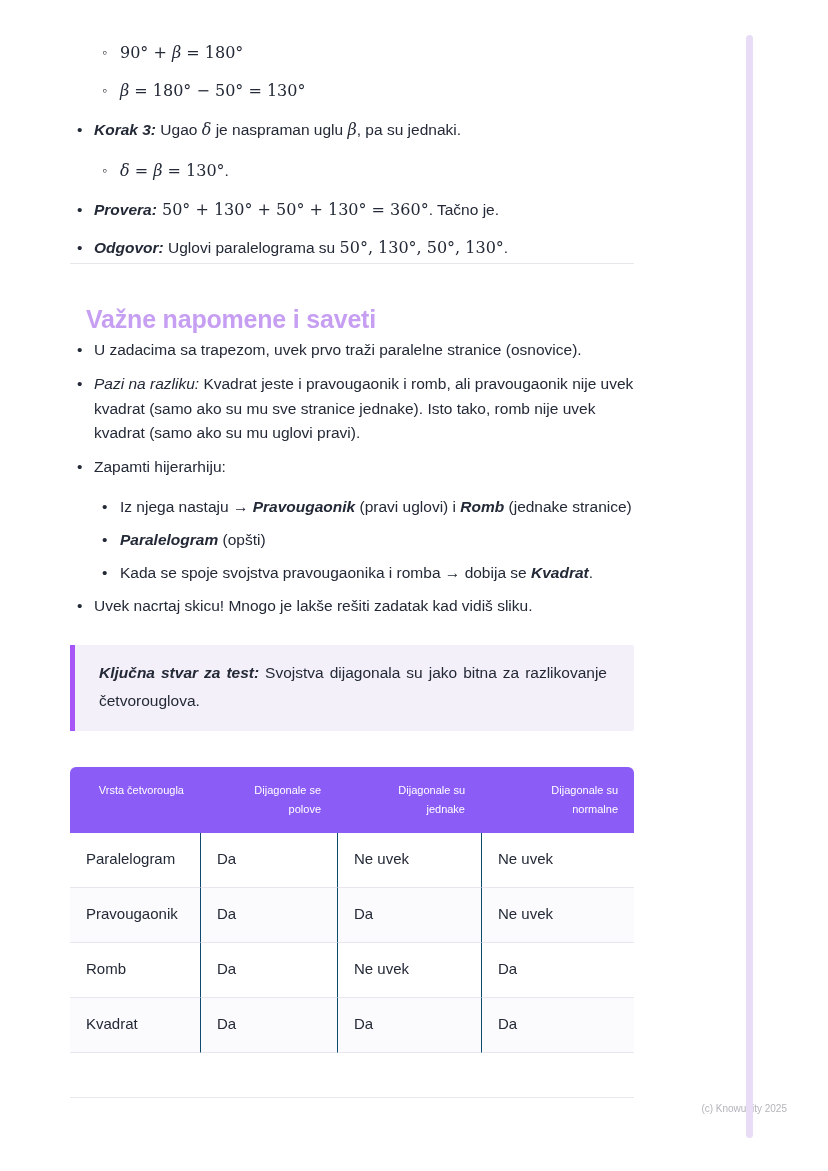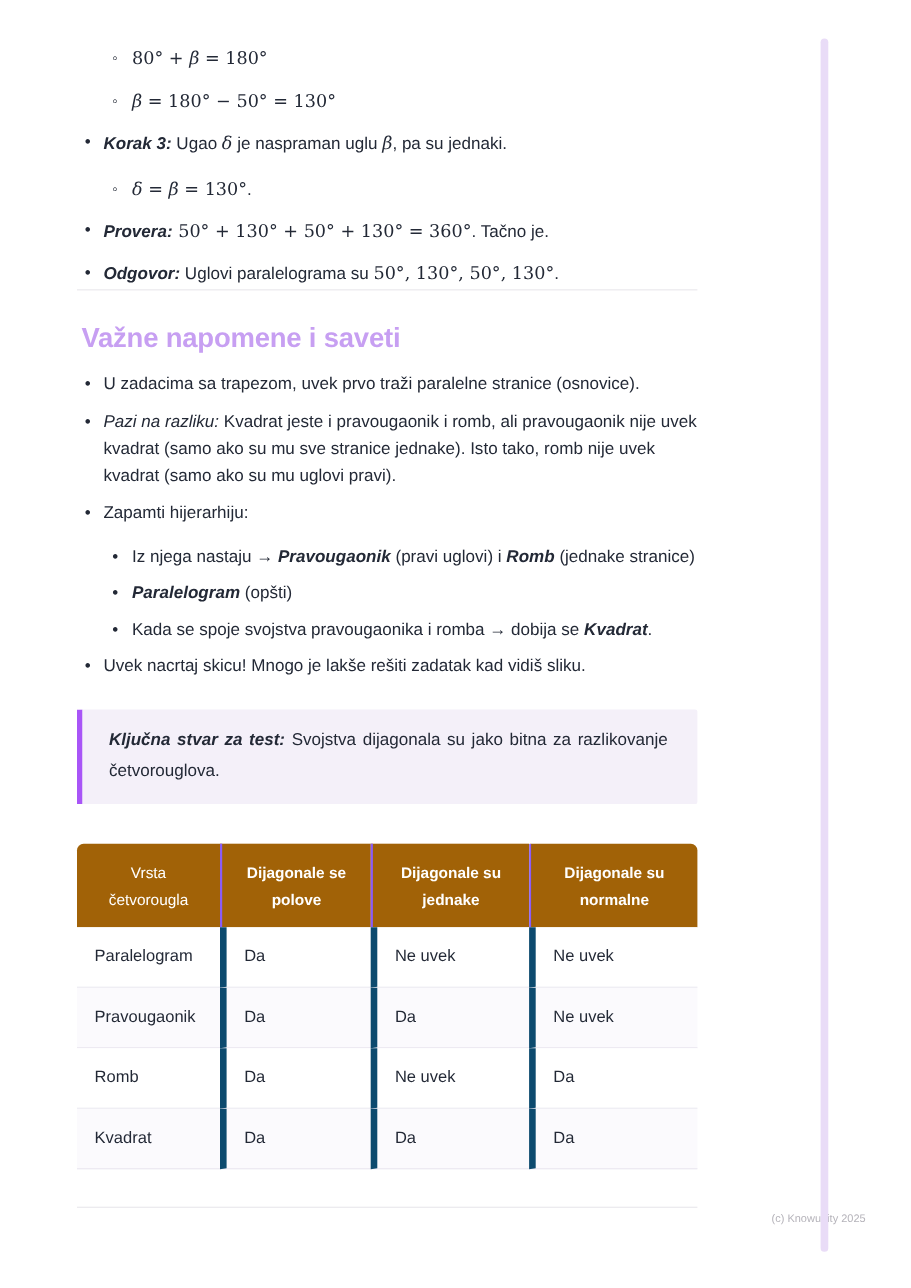--- a/index.html
+++ b/index.html
@@ -38,21 +38,21 @@
   #sec-eqs { left: 94px; top: 40px; width: 540px; }
   #sec-eqs > li { margin-bottom: 12px; }
   #sec-steps { top: 117px; }
 
   .divider { position: absolute; left: 70px; width: 564px; height: 1px; background: #e8e7eb; }
   #divider1 { top: 263px; }
   #divider2 { top: 1097px; }
 
   #sec-heading {
     top: 288px;
-    margin: 4px;
+    margin: 16px;
     font-size: 25px;
     line-height: 1.25;
     font-weight: bold;
     color: #c79ff2;
     letter-spacing: -0.2px;
   }
 
   #sec-notes { top: 338px; }
   #sec-notes > li { margin-bottom: 9px; line-height: 1.6; }
 
@@ -62,41 +62,41 @@
     background: #f4f0f9;
     border-left: 5px solid #a855f7;
     padding: 14px 27px 16px 24px;
     line-height: 1.8;
     text-align: justify;
     border-radius: 0 2px 2px 0;
   }
 
   #sec-table { top: 767px; border-collapse: separate; border-spacing: 0; width: 564px; table-layout: fixed; }
   #sec-table th {
-    background: #a16207;
+    background: #8b5cf6;
     color: #ffffff;
     font-weight: 500;
-    font-size: 14px;
-    text-align: center;
+    font-size: 11px;
+    text-align: right;
     vertical-align: top;
     padding: 14px 16px 13px 16px;
     line-height: 1.75;
   }
-  #sec-table th + th { border-left: 2px solid #8b5cf6; font-weight: bold; }
+  #sec-table th + th { border-left: 8px solid #8b5cf6; }
   #sec-table th:first-child { border-top-left-radius: 6px; }
   #sec-table th:last-child { border-top-right-radius: 6px; }
   #sec-table td {
     height: 54px;
     padding: 0 16px;
     font-size: 15px;
     vertical-align: middle;
     background: #ffffff;
     border-bottom: 1px solid #e9e6ef;
   }
-  #sec-table td + td { border-left: 6px solid #0c4a6e; }
+  #sec-table td + td { border-left: 1px solid #0c4a6e; }
   #sec-table tr.alt td { background: #fbfafd; }
   .col1 { width: 130px; } .col2 { width: 137px; } .col3 { width: 144px; } .col4 { width: 153px; }
 
   .footer {
     position: absolute;
     top: 1102px;
     right: 41px;
     font-size: 10px;
     line-height: 1.4;
     color: #b5b3ba;
@@ -111,21 +111,21 @@
     border-radius: 4px;
     background: #e9dcf7;
   }
 </style>
 </head>
 <body>
 
 <div class="page">
 
   <ul class="sublist hollow sec" id="sec-eqs">
-    <li><span class="math"><span>80° + </span><span class="mi">β</span><span> = 180°</span></span></li>
+    <li><span class="math"><span>90° + </span><span class="mi">β</span><span> = 180°</span></span></li>
     <li><span class="math"><span class="mi">β</span><span> = 180° − 50° = 130°</span></span></li>
   </ul>
 
   <ul class="mainlist sec" id="sec-steps">
     <li><b>Korak 3:</b><span> Ugao </span><span class="mi">δ</span><span> je naspraman uglu </span><span class="mi">β</span><span>, pa su jednaki.</span>
       <ul class="sublist hollow nested">
         <li><span class="math"><span class="mi">δ</span><span> = </span><span class="mi">β</span><span> = 130°</span></span><span>.</span></li>
       </ul>
     </li>
     <li><b>Provera:</b><span class="math"> 50° + 130° + 50° + 130° = 360°</span><span>. Tačno je.</span></li>

